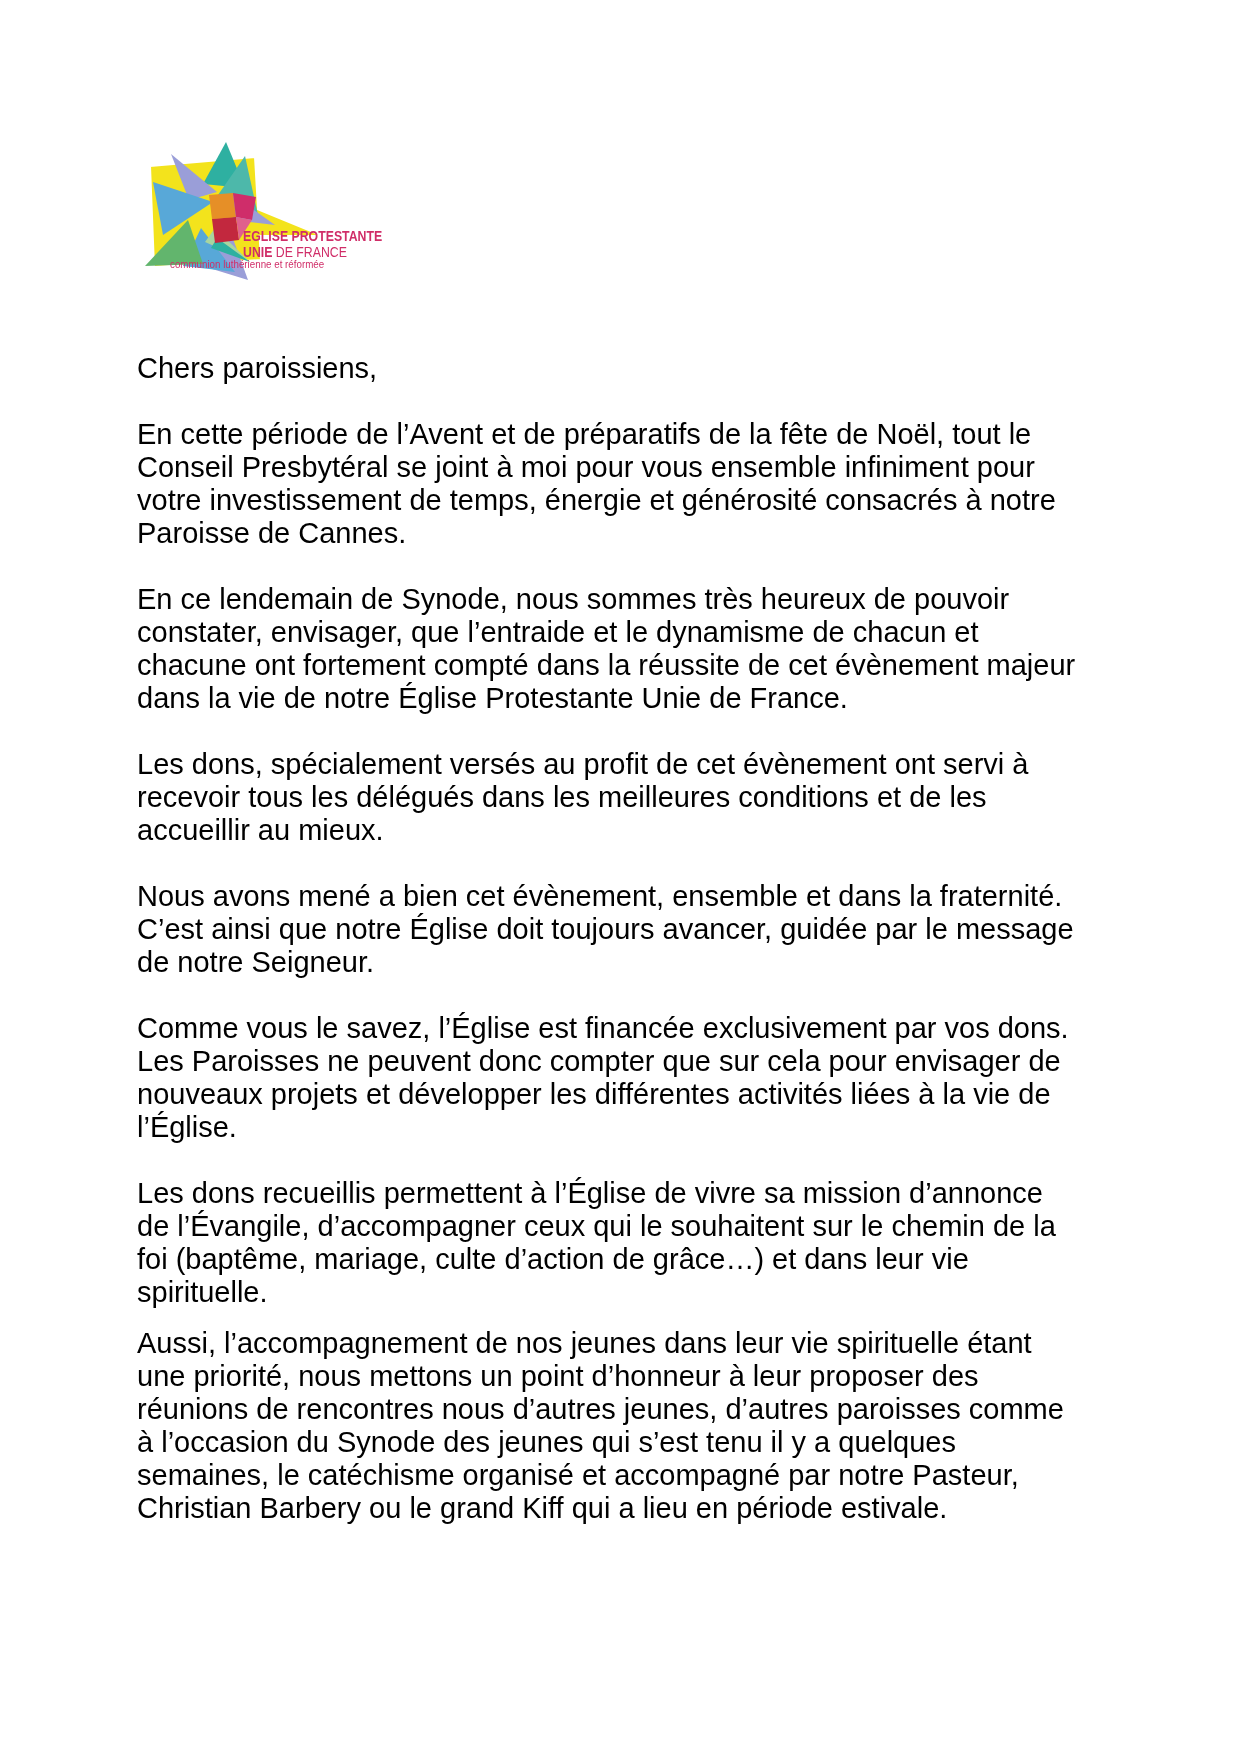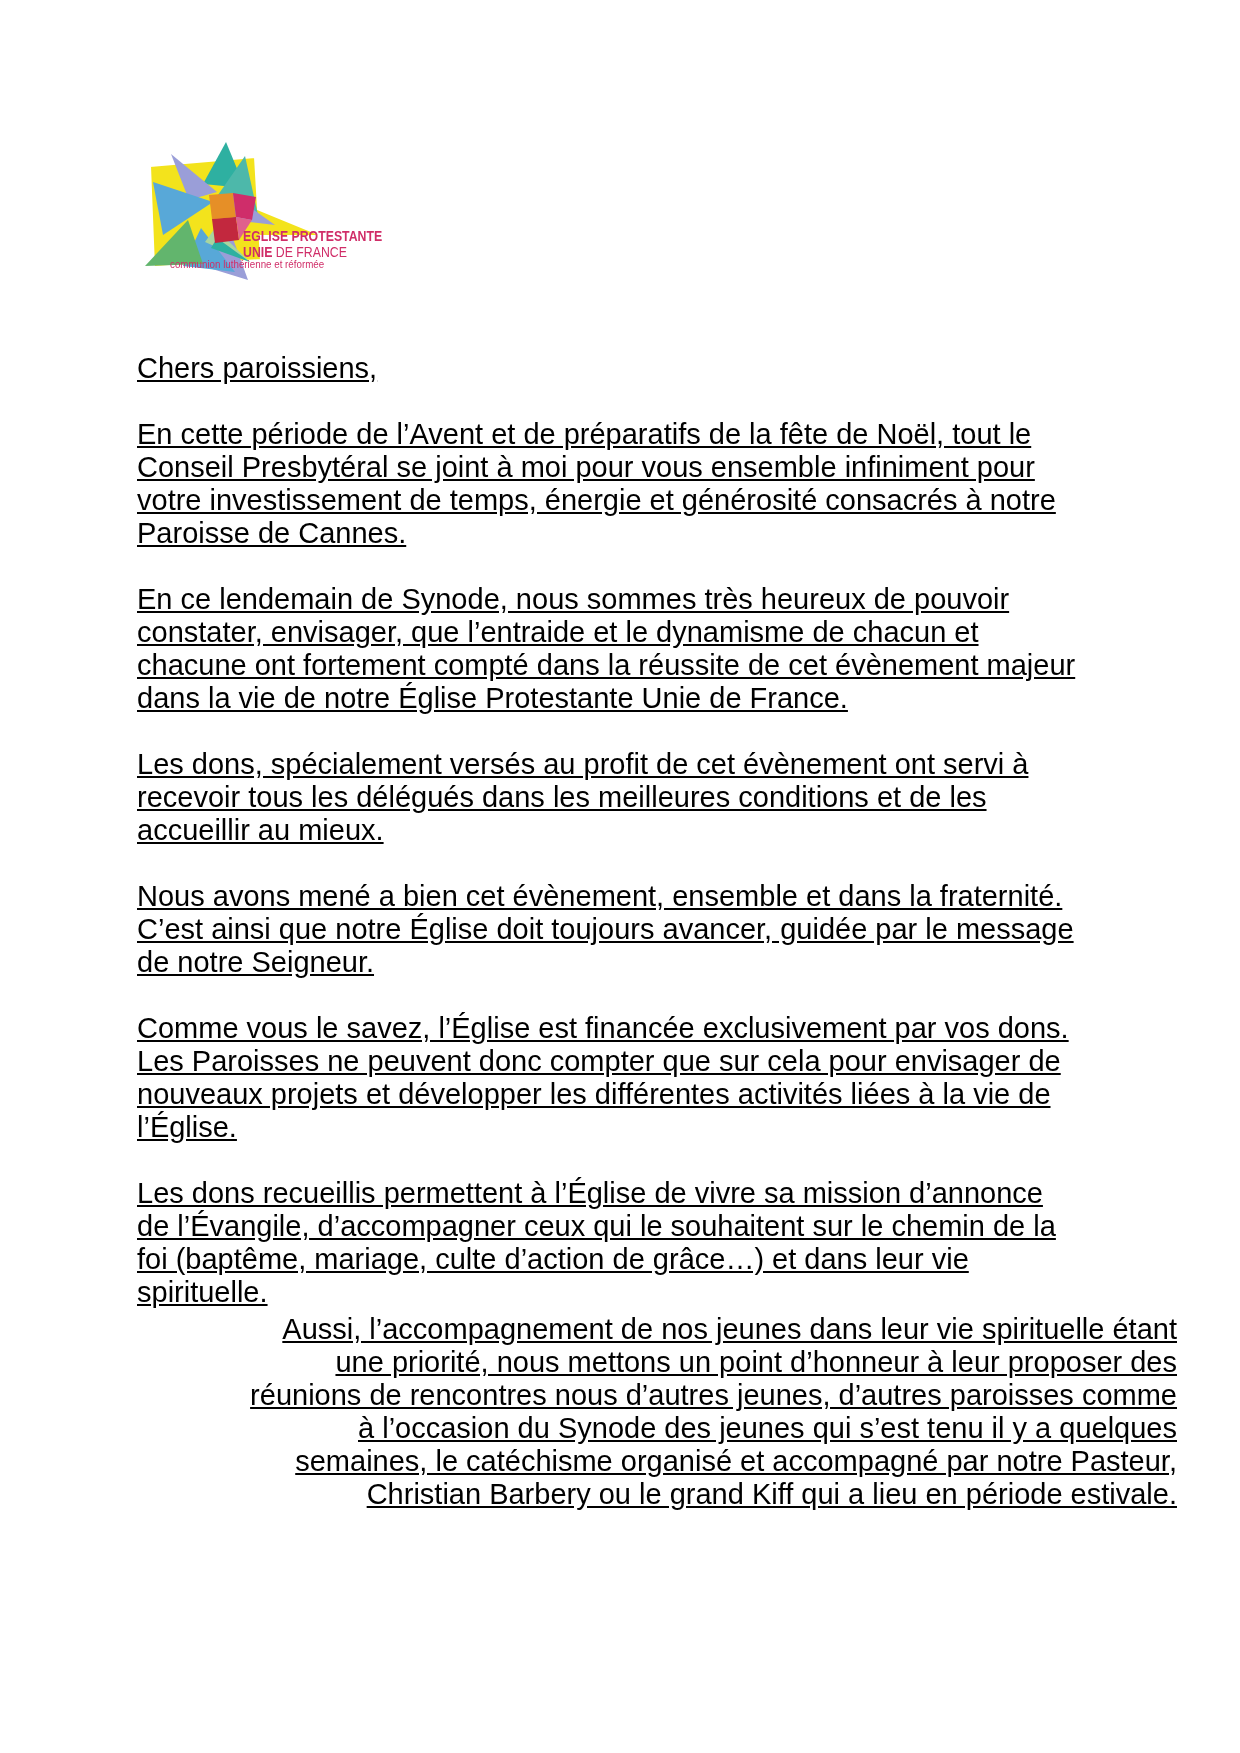--- a/index.html
+++ b/index.html
@@ -63,23 +63,23 @@
   .letter {
     position: absolute;
     left: 137px;
     top: 352px;
     width: 1040px;
     color: #000000;
     font-size: 29px;
     line-height: 33px;
     letter-spacing: 0;
   }
-  .salutation { white-space: nowrap; text-decoration: underline; }
-  .para { margin: 33px 0 0 0; text-decoration: underline; }
-  .para.no-gap { margin-top: 4px; text-align: right; }
+  .salutation { white-space: nowrap; }
+  .para { margin: 33px 0 0 0; }
+  .para.no-gap { margin-top: 18px; }
   .line { white-space: nowrap; }
 </style>
 </head>
 <body>
 
 <div class="page">
 
   <div class="logo">
     <svg width="240" height="140" viewBox="0 0 240 140" aria-hidden="true">
 

